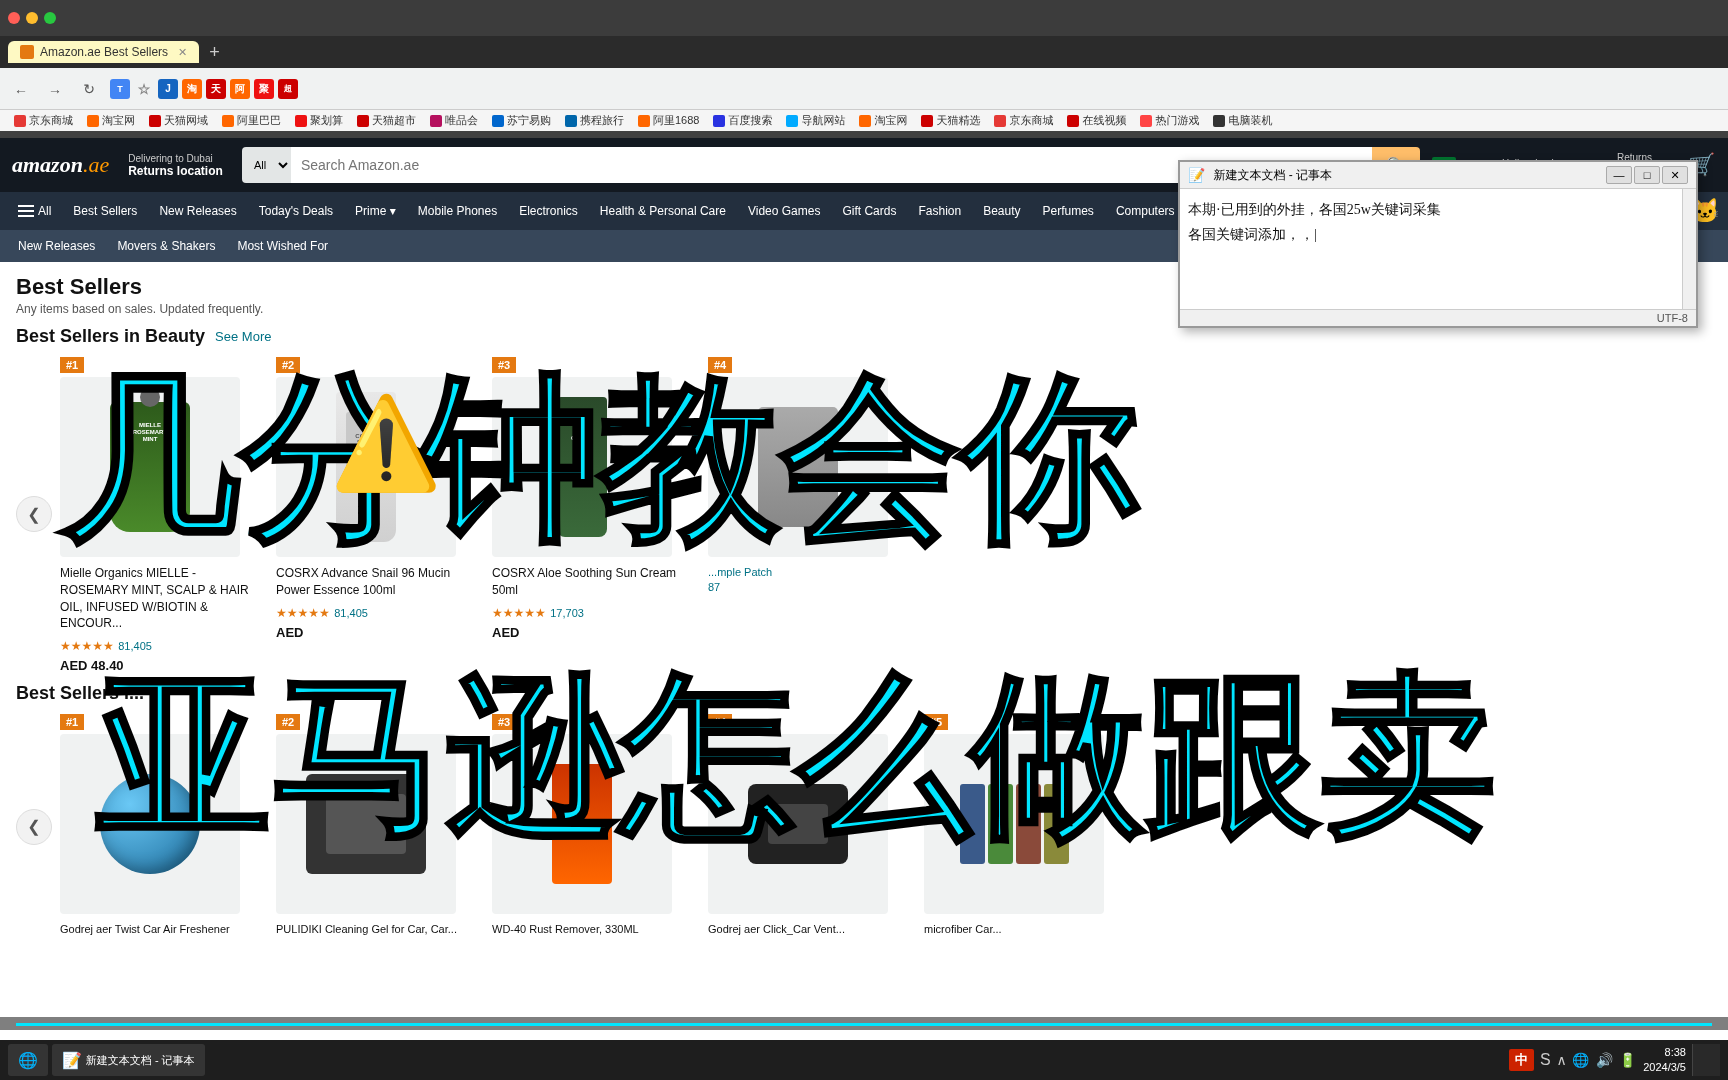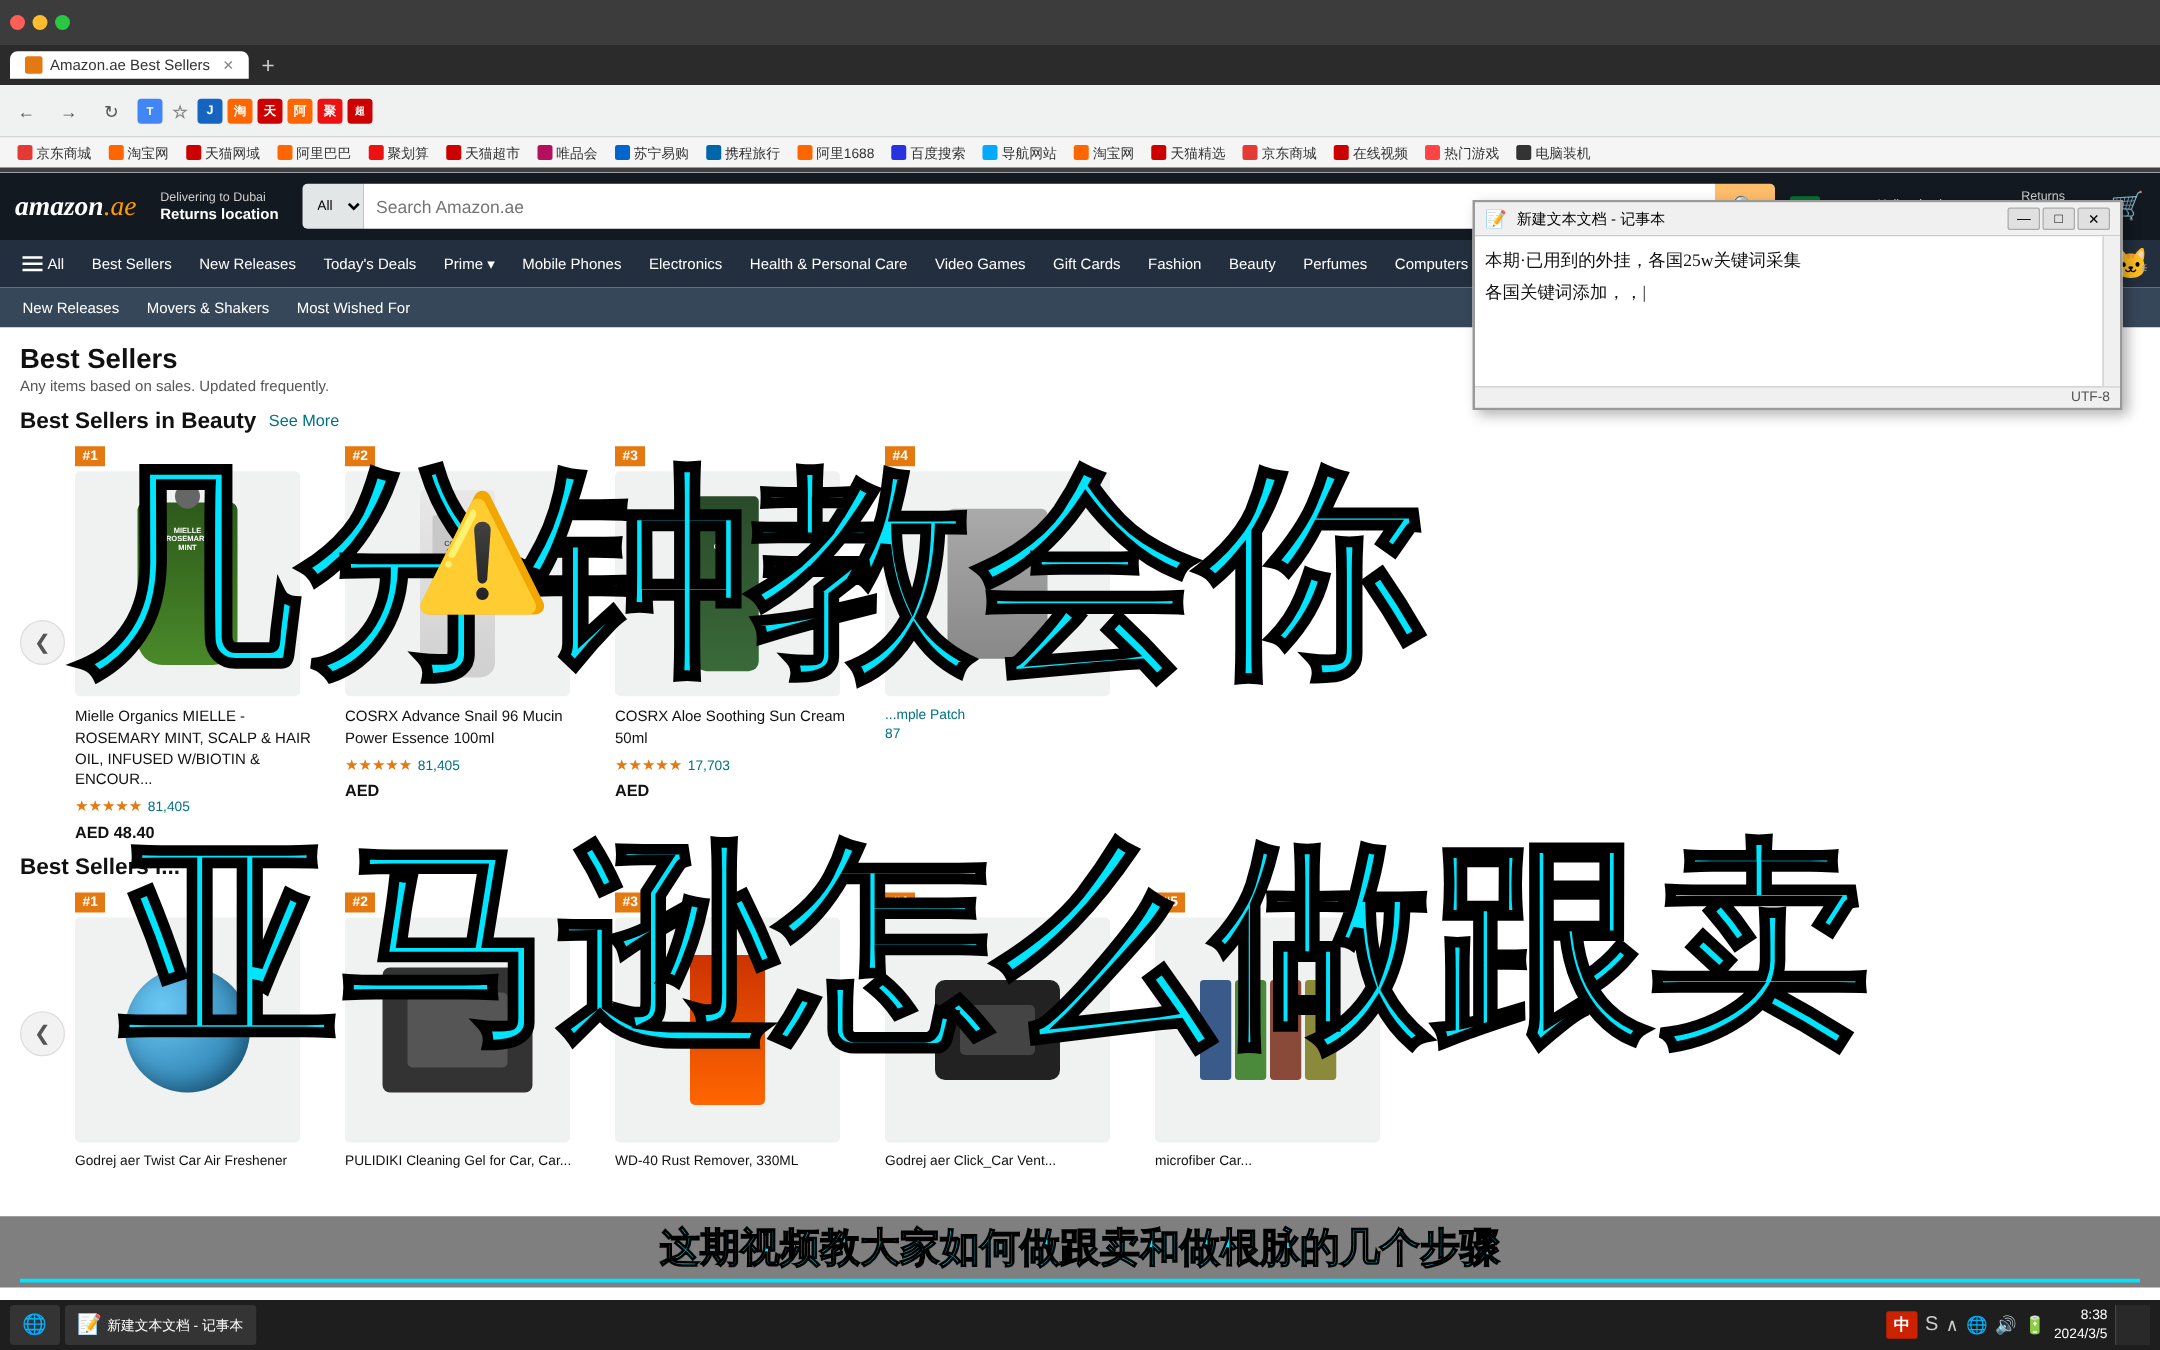--- a/index.html
+++ b/index.html
@@ -16,21 +16,21 @@
     }
     .browser-tabs {
       background: #2b2b2b;
       height: 32px;
       display: flex;
       align-items: center;
       padding: 0 8px;
       gap: 4px;
     }
     .browser-tab {
-      background: #ffffff;
+      background: #fef9c3;
       border-radius: 6px 6px 0 0;
       padding: 4px 12px;
       font-size: 12px;
       color: #333;
       display: flex;
       align-items: center;
       gap: 6px;
       max-width: 220px;
       white-space: nowrap;
       overflow: hidden;
@@ -76,21 +76,21 @@
     }
 
     
     .bookmarks-bar {
       background: #f5f5f5;
       height: 28px;
       display: flex;
       align-items: center;
       padding: 0 8px;
       gap: 2px;
-      border-bottom: 4px solid #404040;
+      border-bottom: 7px solid #404040;
       overflow: hidden;
     }
     .bookmark-item {
       display: flex; align-items: center; gap: 3px;
       padding: 2px 6px;
       border-radius: 3px;
       font-size: 11px;
       color: #333;
       cursor: pointer;
       white-space: nowrap;
@@ -740,21 +740,20 @@
   <div class="overlay-container">
 
     <div class="overlay-big-text" style="font-size:180px;top:230px;left:60px;">几分钟教会你</div>
 
     <div class="overlay-warning" style="top:260px;left:330px;">⚠️</div>
 
     <div class="overlay-big-text" style="font-size:175px;top:530px;left:60px;margin-left:36px;">亚马逊怎么做跟卖</div>
   </div>
 
   <div class="subtitle-bar">
-    <div class="subtitle-text">这期视频教大家如何做跟卖和做根脉的几个步骤</div>
     <div class="subtitle-underline"></div>
   </div>
 
 </div>
 
 <div class="notepad-window">
   <div class="notepad-titlebar">
     <span class="notepad-icon">📝</span>
     <span class="notepad-title">新建文本文档 - 记事本</span>
     <div class="notepad-controls">

